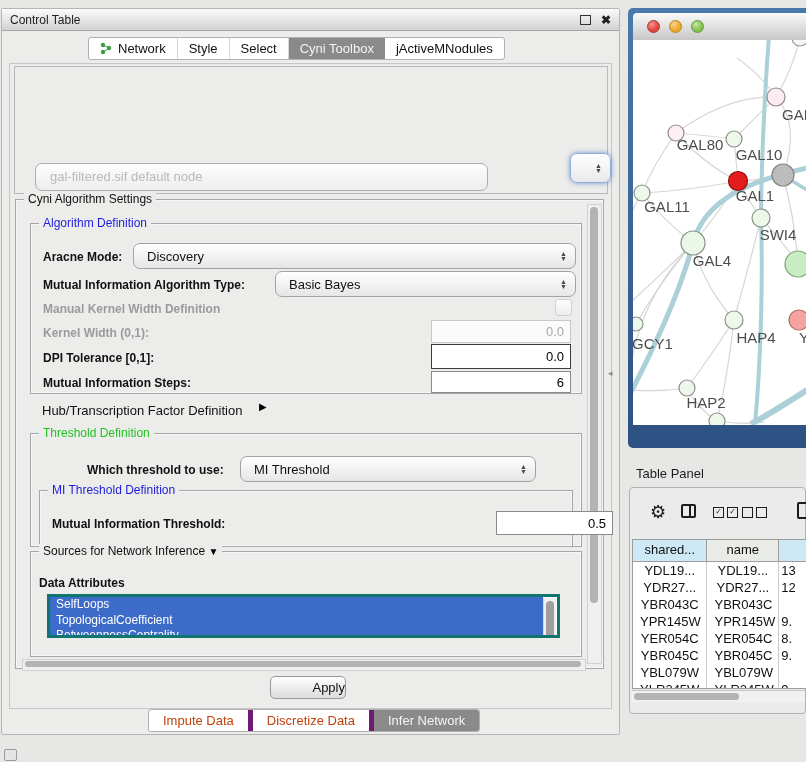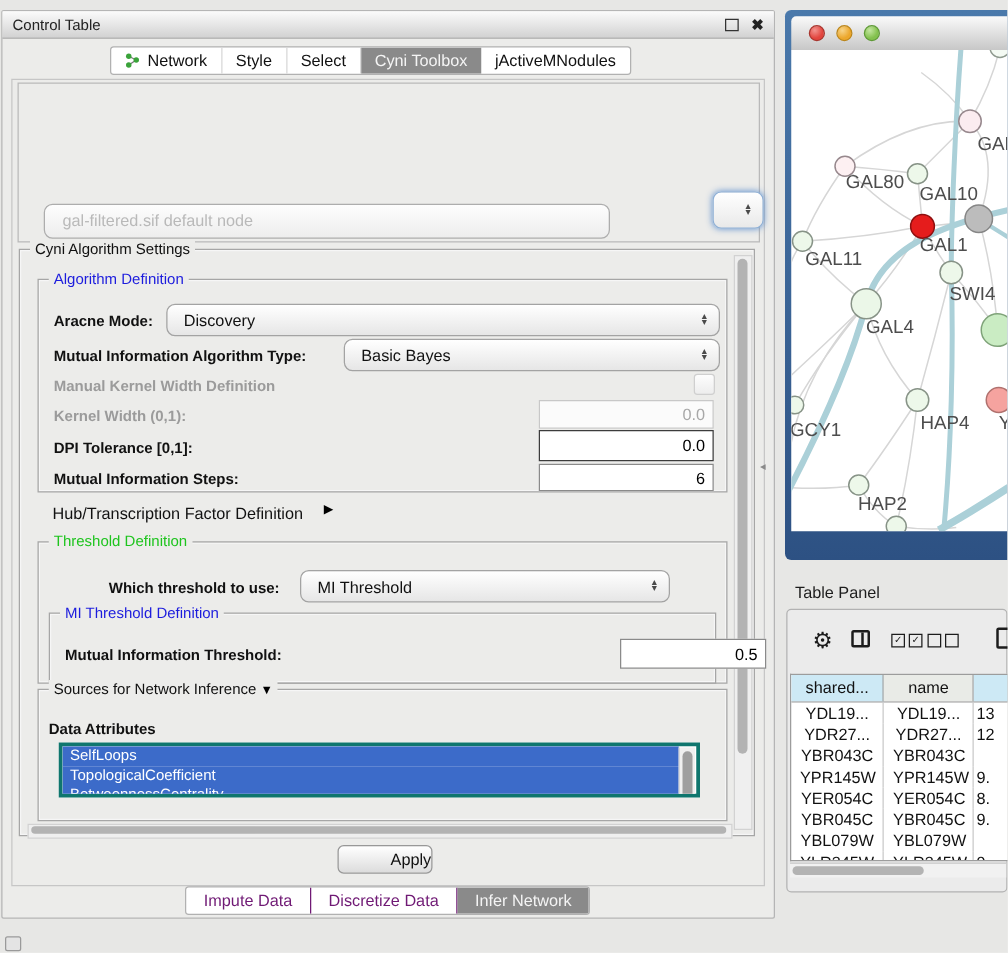--- a/index.html
+++ b/index.html
@@ -65,21 +65,21 @@
   #attr-vsb .thumb{position:absolute;left:2px;top:3px;width:8px;height:52px;background:#9f9f9f;border-radius:4px}
 
   
   .sb-track{position:absolute;background:#efefef;border:1px solid #d2d2d2}
   .sb-thumb{position:absolute;background:#b3b3b3;border-radius:5px}
 
   
   #apply-btn{left:260px;top:612px;width:76px;height:23px;border:1px solid #989898;border-radius:5px;
              background:linear-gradient(#ffffff,#dcdcdc);font-size:13px;display:flex;align-items:center;justify-content:flex-end}
   #bottom-tabs{left:146px;top:700px;height:23px;display:flex;background:#fff;border:1px solid #b1b1b1;border-radius:3px;overflow:hidden}
-  .btab{font-size:13px;line-height:21px;padding:0 14px;border-right:1px solid #701a75;color:#701a75;white-space:nowrap}
+  .btab{font-size:13px;line-height:21px;padding:0 14px;border-right:5px solid #701a75;color:#c2410c;white-space:nowrap}
   .btab:last-child{border-right:none}
   .btab.sel{background:#8a8a8a;color:#f4f4f4}
 
   
   #net-window{left:628px;top:8px;width:178px;height:440px;background:linear-gradient(#4a79ab,#2d5183);border-radius:5px 0 0 5px}
   #net-titlebar{left:5px;top:5px;width:173px;height:27px;background:linear-gradient(#fafafa,#c7c7c7);
                 border-radius:4px 0 0 0;display:flex;align-items:center;padding-left:14px;gap:9px;box-sizing:border-box}
   .light{width:13px;height:13px;border-radius:50%;box-sizing:border-box}
   .light.red{background:radial-gradient(circle at 35% 30%,#f2938e,#e2453e 60%);border:1px solid #a8362f}
   .light.yellow{background:radial-gradient(circle at 35% 30%,#f7d489,#eca72c 60%);border:1px solid #bb861c}

